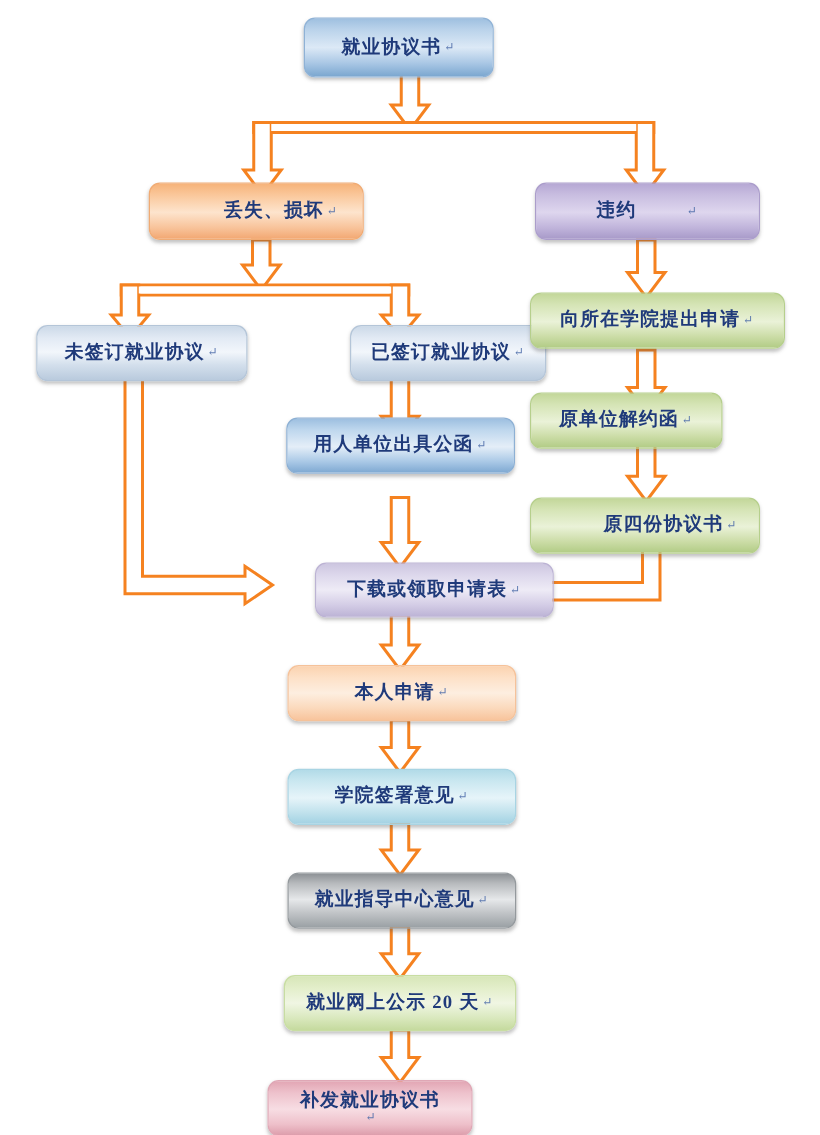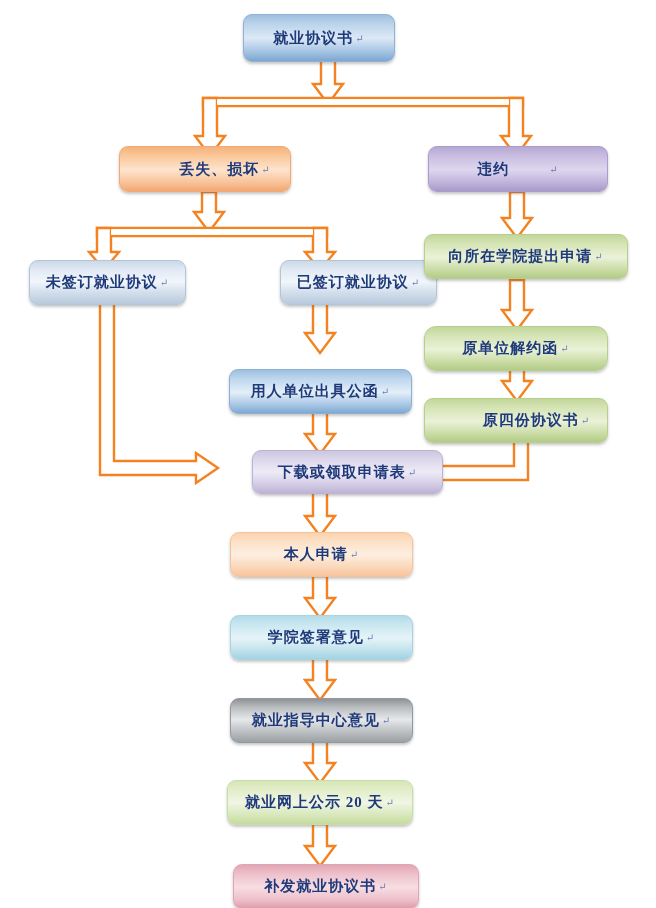--- a/index.html
+++ b/index.html
@@ -217,46 +217,46 @@
   <div class="node g-orange" style="left:119px; top:146px; width:172px; height:46px;">
     <span class="lbl">丢失、损坏</span>
       <span class="mark">↵</span>
   </div>
 
   <div class="node g-purple" style="left:428px; top:146px; width:180px; height:46px;">
     <span class="lbl">违约</span>
       <span class="mark">↵</span>
   </div>
 
-  <div class="node g-bluegray" style="left:29px; top:260px; width:157px; height:45px;">
+  <div class="node g-bluegray" style="left:29px; top:260px; width:169px; height:45px;">
     <span class="lbl">未签订就业协议</span>
       <span class="mark">↵</span>
   </div>
 
   <div class="node g-bluegray" style="left:232px; top:260px; width:157px; height:45px;margin-left:48px;">
     <span class="lbl">已签订就业协议</span>
       <span class="mark">↵</span>
   </div>
 
   <div class="node g-green" style="left:424px; top:234px; width:204px; height:45px;">
     <span class="lbl">向所在学院提出申请</span>
       <span class="mark">↵</span>
   </div>
 
-  <div class="node g-green" style="left:424px; top:326px; width:184px; height:45px;border-radius:12px;">
+  <div class="node g-green" style="left:424px; top:314px; width:154px; height:45px;">
     <span class="lbl">原单位解约函</span>
       <span class="mark">↵</span>
   </div>
 
   <div class="node g-green" style="left:424px; top:398px; width:184px; height:45px;padding-left:41px;">
     <span class="lbl">原四份协议书</span>
       <span class="mark">↵</span>
   </div>
 
-  <div class="node g-bluedeep" style="left:229px; top:369px; width:183px; height:45px;">
+  <div class="node g-bluedeep" style="left:229px; top:334px; width:183px; height:45px;">
     <span class="lbl">用人单位出具公函</span>
       <span class="mark">↵</span>
   </div>
 
   <div class="node g-lilac" style="left:224px; top:450px; width:191px; height:44px;">
     <span class="lbl">下载或领取申请表</span>
       <span class="mark">↵</span>
   </div>
 
   <div class="node g-orangelt" style="left:230px; top:532px; width:183px; height:45px;">
@@ -272,18 +272,18 @@
   <div class="node g-gray" style="left:230px; top:698px; width:183px; height:45px;">
     <span class="lbl">就业指导中心意见</span>
       <span class="mark">↵</span>
   </div>
 
   <div class="node g-greenlt" style="left:227px; top:780px; width:186px; height:45px;">
     <span class="lbl">就业网上公示 20 天</span>
       <span class="mark">↵</span>
   </div>
 
-  <div class="node g-pink" style="left:233px; top:864px; width:186px; height:45px;">
+  <div class="node g-pink" style="left:214px; top:864px; width:164px; height:45px;flex-direction:column;">
     <span class="lbl">补发就业协议书</span>
       <span class="mark">↵</span>
   </div>
 
 </div>
 
 </body></html>

